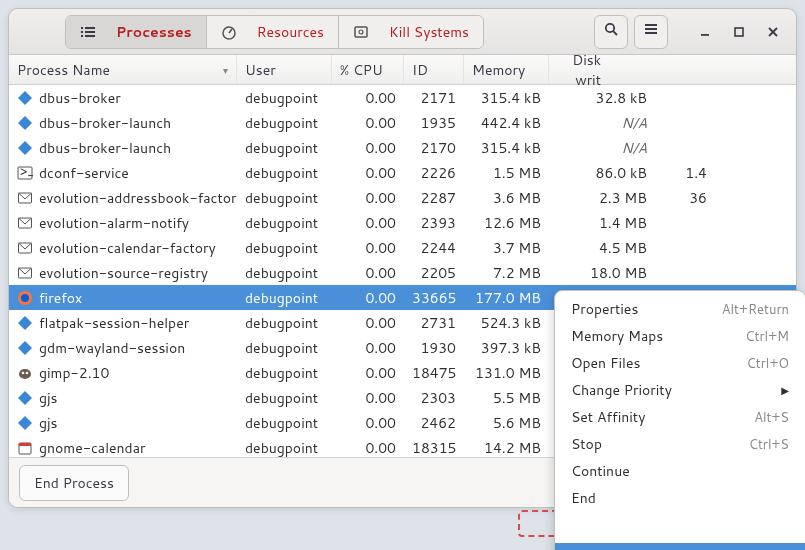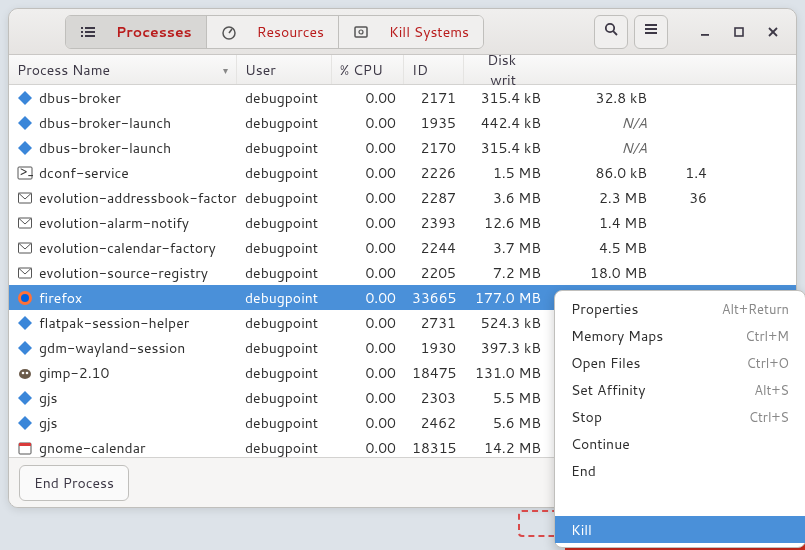--- a/index.html
+++ b/index.html
@@ -166,20 +166,23 @@
       </div>
       <div class="colhdr c-user">
           <span>User</span>
         </div>
       <div class="colhdr c-cpu">
           <span>% CPU</span>
         </div>
       <div class="colhdr c-id">
           <span>ID</span>
         </div>
+      <div class="colhdr c-mem">
+          <span>Memory</span>
+        </div>
       <div class="colhdr c-dwt" style="border-right:none">
           <span>Disk writ</span>
         </div>
     </div>
     <div class="rows" id="rows">
         <div class="row">
           <div class="cell c-name">
             <span class="picon">
               <svg width="16" height="16" viewBox="0 0 16 16">
                 <polygon points="8,1 15,8 8,15 1,8" fill="#3a86d9"></polygon>
@@ -440,20 +443,24 @@
     <span>Properties</span>
     <span class="accel">Alt+Return</span>
   </div>
   <div class="mitem">
     <span>Memory Maps</span>
     <span class="accel">Ctrl+M</span>
   </div>
   <div class="mitem">
     <span>Open Files</span>
     <span class="accel">Ctrl+O</span>
+  </div>
+  <div class="mitem">
+    <span>Change Priority</span>
+    <span class="sub">▶</span>
   </div>
   <div class="mitem">
     <span>Set Affinity</span>
     <span class="accel">Alt+S</span>
   </div>
   <div class="mitem">
     <span>Stop</span>
     <span class="accel">Ctrl+S</span>
   </div>
   <div class="mitem">

